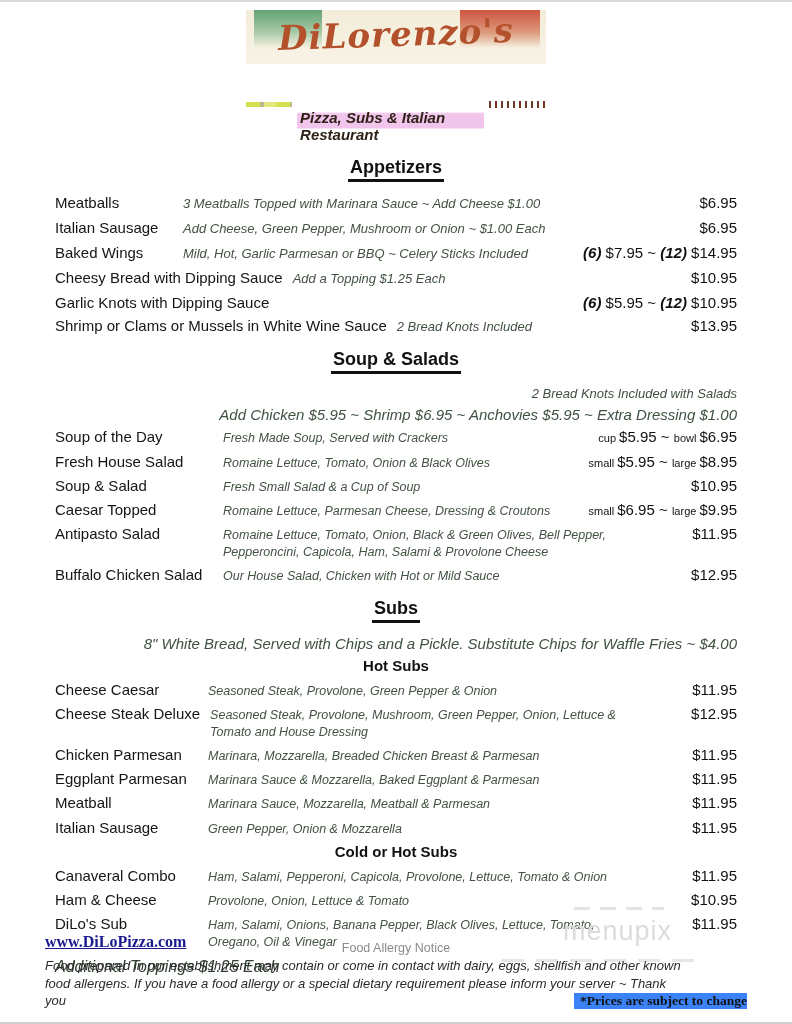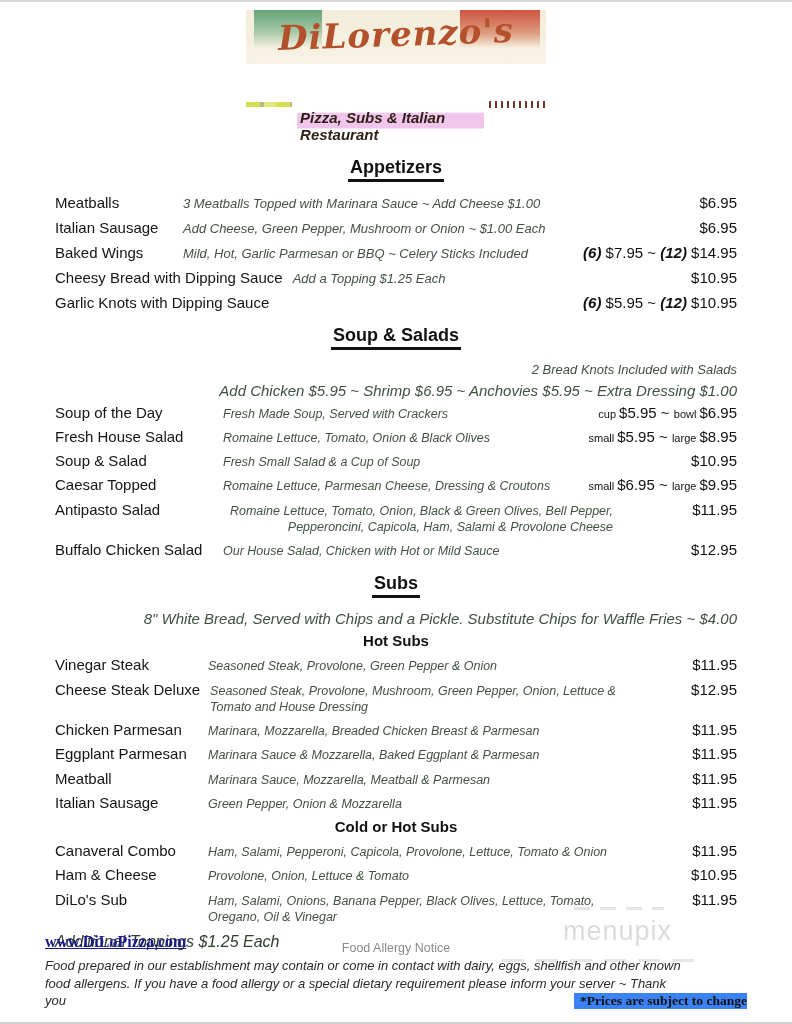--- a/index.html
+++ b/index.html
@@ -58,21 +58,21 @@
   .section-note.sm { font-size:13px; margin-bottom:5px; }
   .section-note.lg { font-size:15px; margin-bottom:5px; }
   .group-heading { text-align:center; font-weight:bold; font-size:15px; color:#111; margin:2px 0 7px; }
   .item-row { display:flex; align-items:baseline; margin-bottom:6px; }
   .item-name { font-size:15px; color:#151515; flex-shrink:0; padding-right:10px; }
   .sec-0 .item-name { min-width:128px; }
   .sec-1 .item-name { min-width:168px; }
   .sec-2 .item-name { min-width:153px; }
   .item-desc { font-style:italic; color:#435242; font-size:12.5px; padding-right:10px; line-height:1.3; max-width:450px; }
   .sec-0 .item-desc { font-size:13px; }
-  .sec-1 .item-desc { max-width:400px;text-align:right; }
+  .sec-1 .item-desc { max-width:400px; }
   .item-price { margin-left:auto; white-space:nowrap; font-size:15px; color:#111; }
   .price-label-small { font-size:11px; }
   .price-label-count { font-style:italic; font-weight:bold; }
   .section-footnote { font-style:italic; font-size:16px; color:#30402f; margin-top:8px; }
 
   
   .watermark {
     position:absolute; top:916px; right:120px; color:#dcdcdc;
     font-size:27px; letter-spacing:1px; line-height:1;
   }
@@ -143,20 +143,25 @@
         <div class="item-row">
           <span class="item-name">Cheesy Bread with Dipping Sauce</span>
           <span class="item-desc">Add a Topping $1.25 Each</span>
           <span class="item-price"><span class="price-amount">$10.95</span></span>
         </div>
         <div class="item-row">
           <span class="item-name">Garlic Knots with Dipping Sauce</span>
           <span class="item-desc"></span>
           <span class="item-price"><span class="price-label-count">(6) </span><span class="price-amount">$5.95</span><span class="price-sep"> ~ </span><span class="price-label-count">(12) </span><span class="price-amount">$10.95</span></span>
         </div>
+        <div class="item-row">
+          <span class="item-name">Shrimp or Clams or Mussels in White Wine Sauce</span>
+          <span class="item-desc">2 Bread Knots Included</span>
+          <span class="item-price"><span class="price-amount">$13.95</span></span>
+        </div>
       </div>
       <div class="section sec-1">
         <div class="section-title"><span>Soup &amp; Salads</span></div>
         <div class="section-note sm">2 Bread Knots Included with Salads</div>
         <div class="section-note lg">Add Chicken $5.95 ~ Shrimp $6.95 ~ Anchovies $5.95 ~ Extra Dressing $1.00</div>
         <div class="item-row">
           <span class="item-name">Soup of the Day</span>
           <span class="item-desc">Fresh Made Soup, Served with Crackers</span>
           <span class="item-price"><span class="price-label-small">cup </span><span class="price-amount">$5.95</span><span class="price-sep"> ~ </span><span class="price-label-small">bowl </span><span class="price-amount">$6.95</span></span>
         </div>
@@ -184,21 +189,21 @@
           <span class="item-name">Buffalo Chicken Salad</span>
           <span class="item-desc">Our House Salad, Chicken with Hot or Mild Sauce</span>
           <span class="item-price"><span class="price-amount">$12.95</span></span>
         </div>
       </div>
       <div class="section sec-2">
         <div class="section-title"><span>Subs</span></div>
         <div class="section-note lg">8" White Bread, Served with Chips and a Pickle. Substitute Chips for Waffle Fries ~ $4.00</div>
         <div class="group-heading">Hot Subs</div>
         <div class="item-row">
-          <span class="item-name">Vinegar Steak</span>
+          <span class="item-name">Cheese Caesar</span>
           <span class="item-desc">Seasoned Steak, Provolone, Green Pepper &amp; Onion</span>
           <span class="item-price"><span class="price-amount">$11.95</span></span>
         </div>
         <div class="item-row">
           <span class="item-name">Cheese Steak Deluxe</span>
           <span class="item-desc">Seasoned Steak, Provolone, Mushroom, Green Pepper, Onion, Lettuce &amp; Tomato and House Dressing</span>
           <span class="item-price"><span class="price-amount">$12.95</span></span>
         </div>
         <div class="item-row">
           <span class="item-name">Chicken Parmesan</span>

